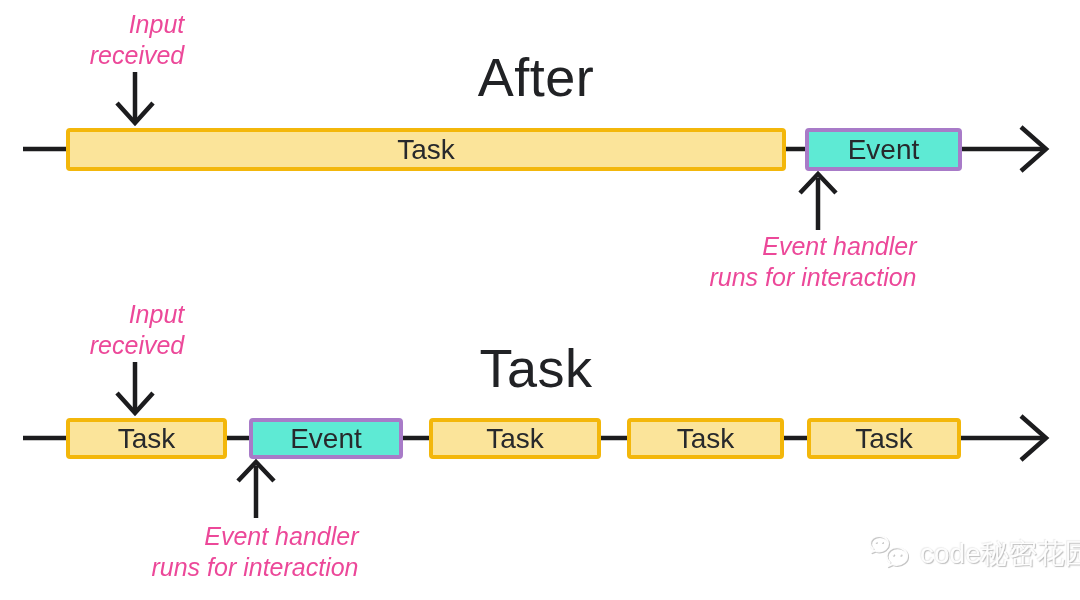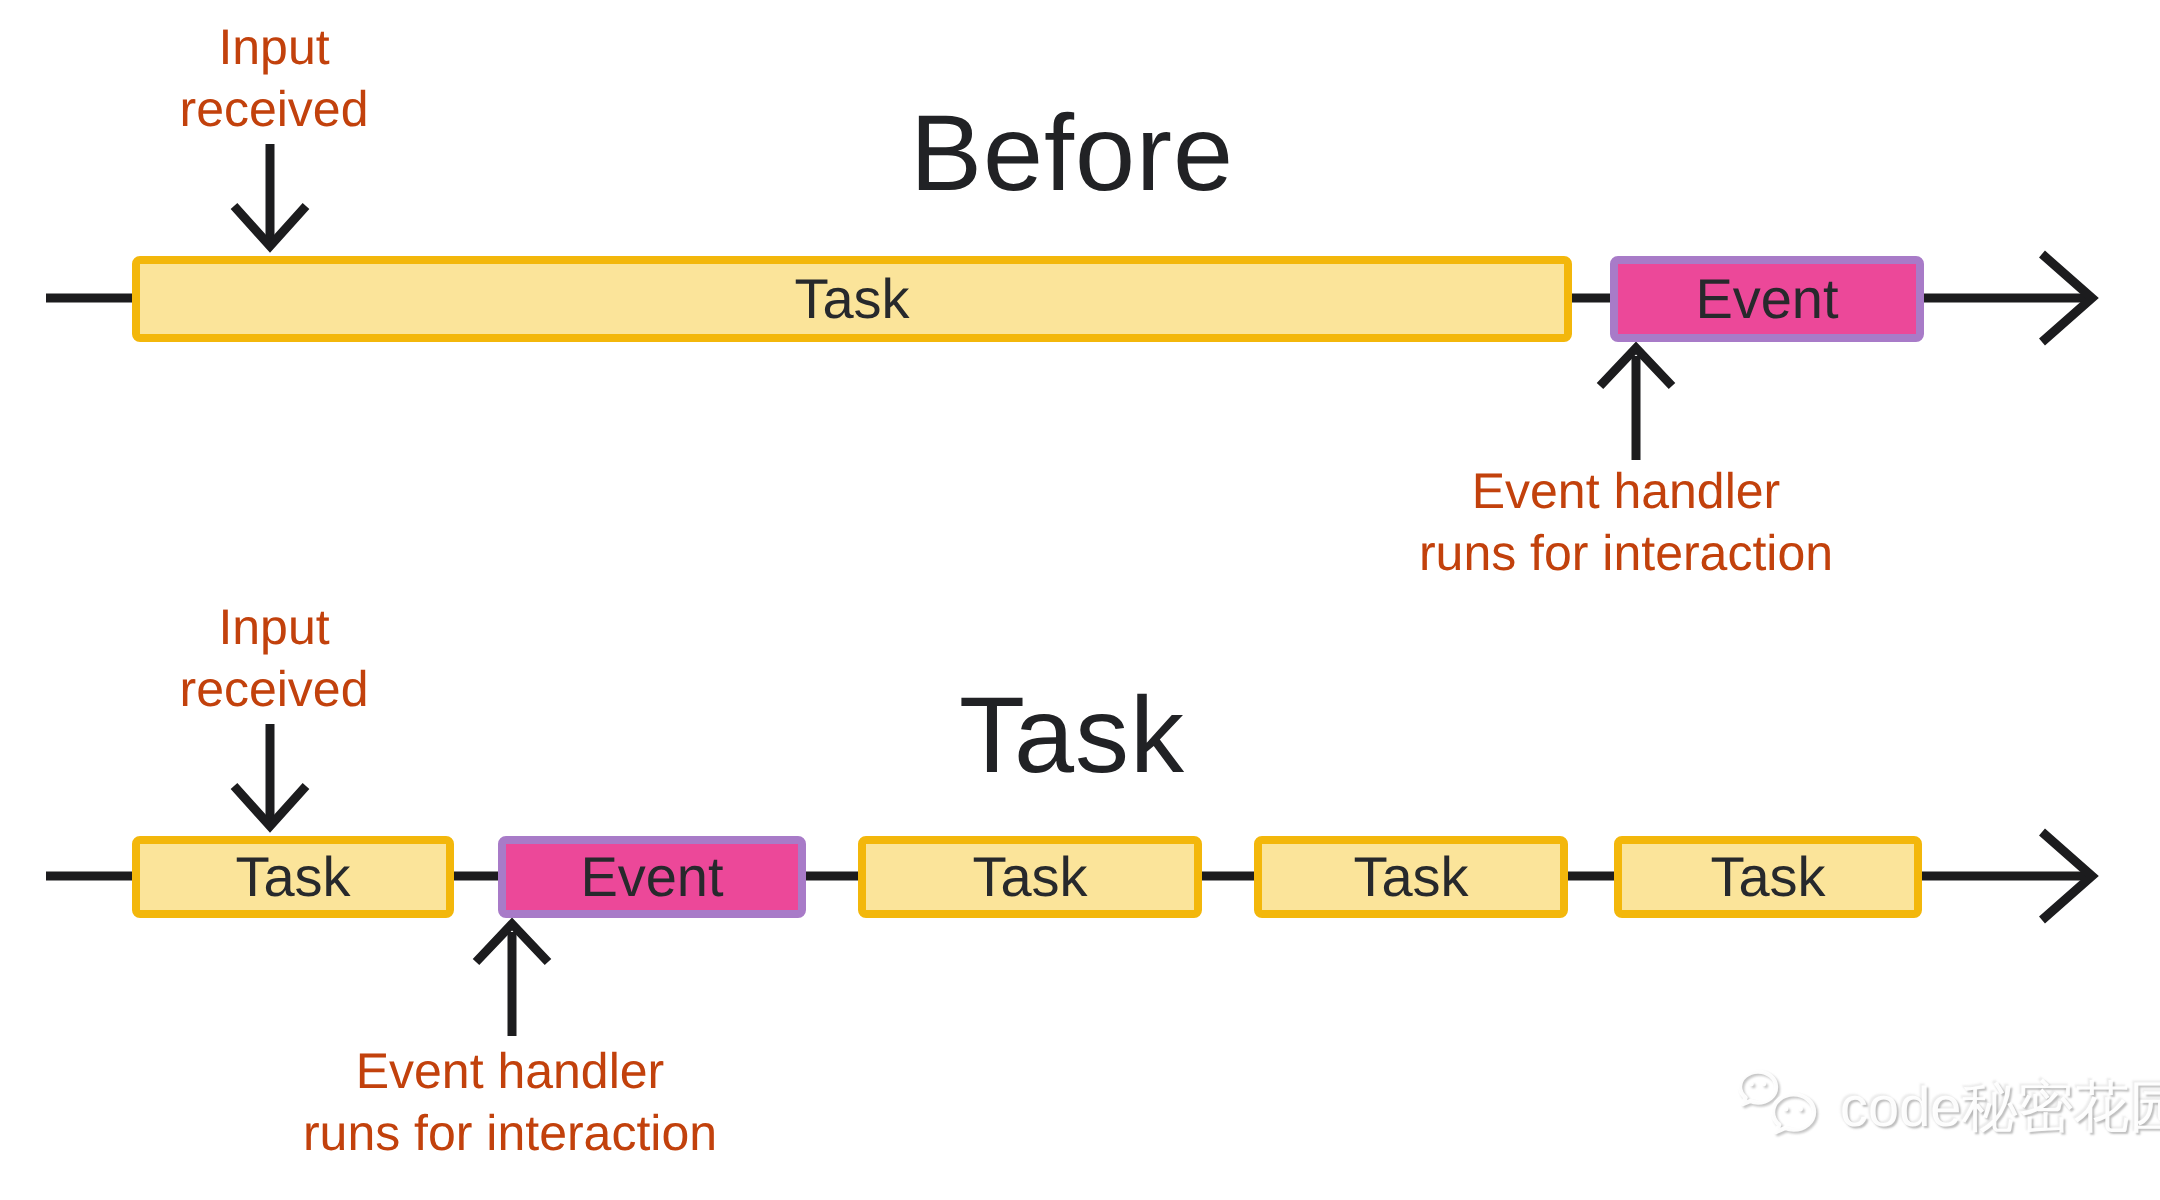--- a/index.html
+++ b/index.html
@@ -25,40 +25,41 @@
     font-weight: 400;
     color: #212225;
     transform: translateX(-50%);
     white-space: nowrap;
     letter-spacing: 0.5px;
   }
   .annotation {
     position: absolute;
     font-size: 25px;
     line-height: 31px;
-    text-align: center;
-    color: #c2410c;
+    text-align: right;
+    color: #ec4899;
     transform: translateX(-50%);
     white-space: nowrap;
+    font-style: italic;
   }
   .box {
     position: absolute;
     display: flex;
     align-items: center;
     justify-content: center;
     font-size: 28px;
     color: #27292c;
     border-radius: 4px;
   }
   .box.task {
     background: #fbe49a;
     border: 4px solid #f3b70b;
   }
   .box.event {
-    background: #ec4899;
+    background: #5eead4;
     border: 4px solid #a87bc8;
   }
   .watermark {
     position: absolute;
     left: 866px;
     top: 530px;
     display: flex;
     align-items: center;
     gap: 6px;
   }
@@ -113,21 +114,21 @@
       <path d="M256 518 V466"></path>
       <path d="M238 481 L256 462 L274 481"></path>
     </g>
   </svg>
 
   <div class="annotation" style="left:137px; top:9px;">
     <div>Input</div>
     <div>received</div>
   </div>
 
-  <div class="title" style="left:536px; top:46px;">Before</div>
+  <div class="title" style="left:536px; top:46px;">After</div>
 
   <div class="box task" style="left:66px; top:128px; width:720px; height:43px;">
     <span>Task</span>
   </div>
   <div class="box event" style="left:805px; top:128px; width:157px; height:43px;">
     <span>Event</span>
   </div>
 
   <div class="annotation" style="left:813px; top:231px;">
     <div>Event handler</div>

